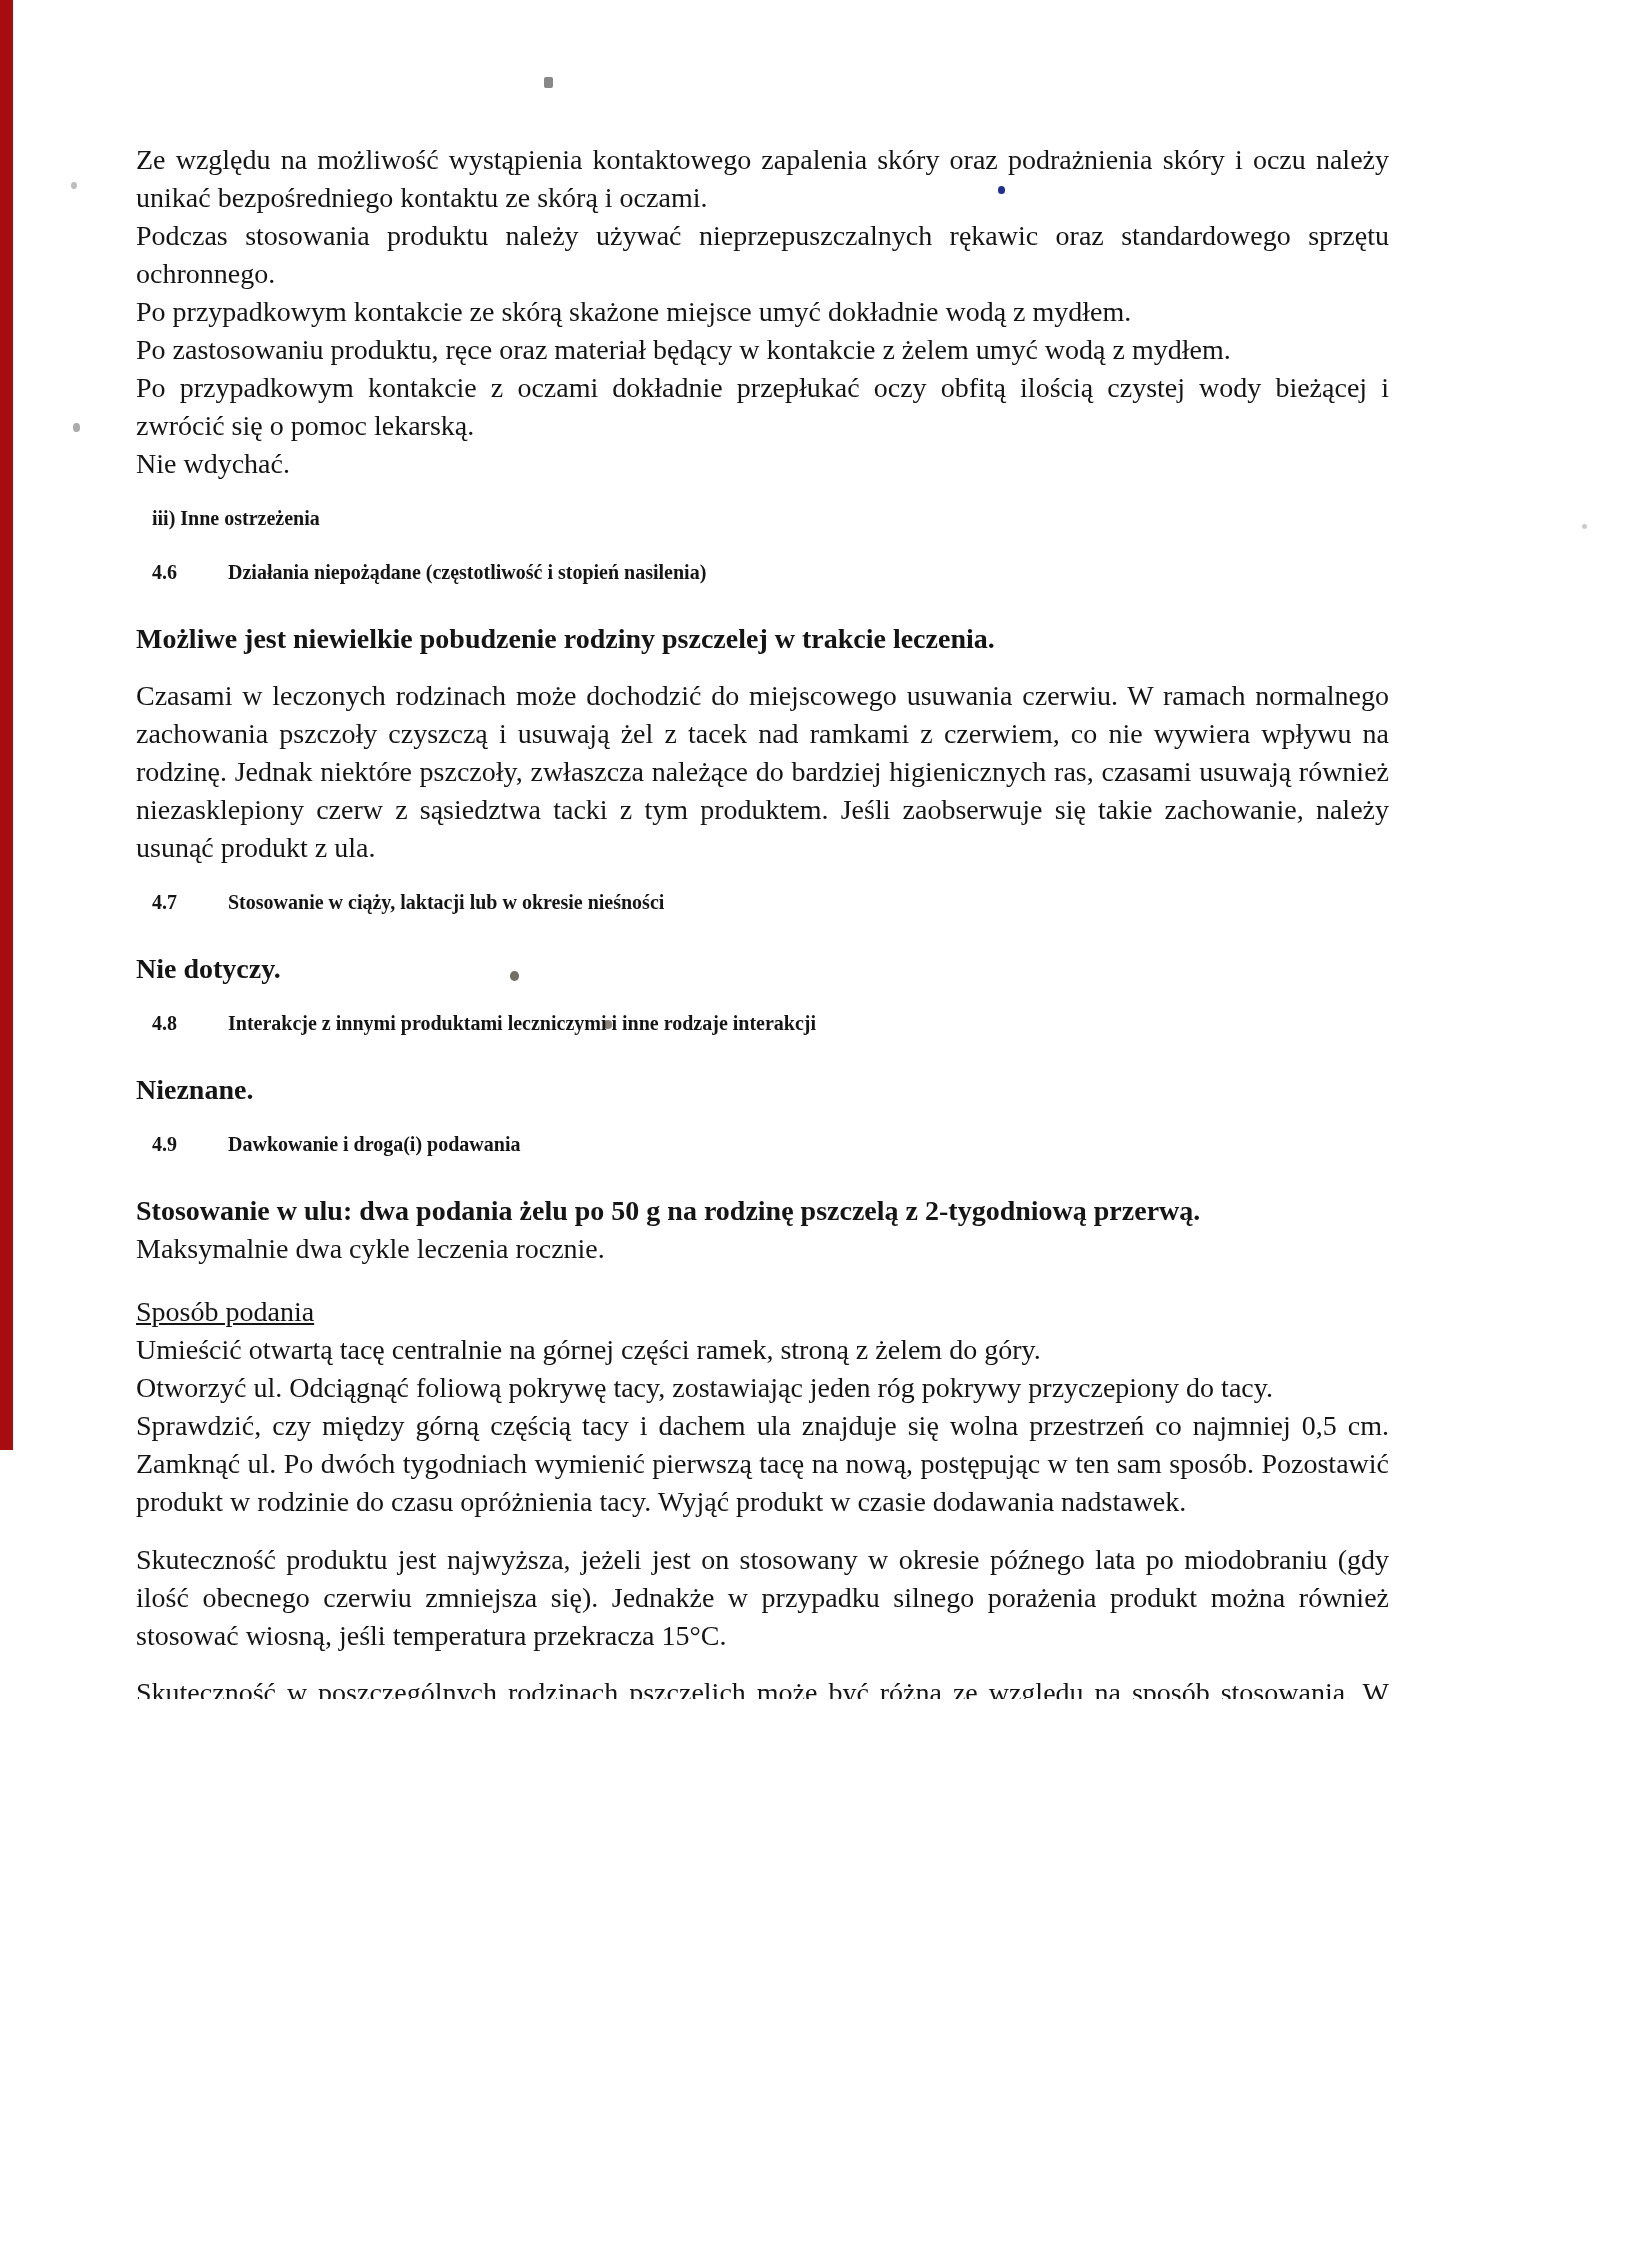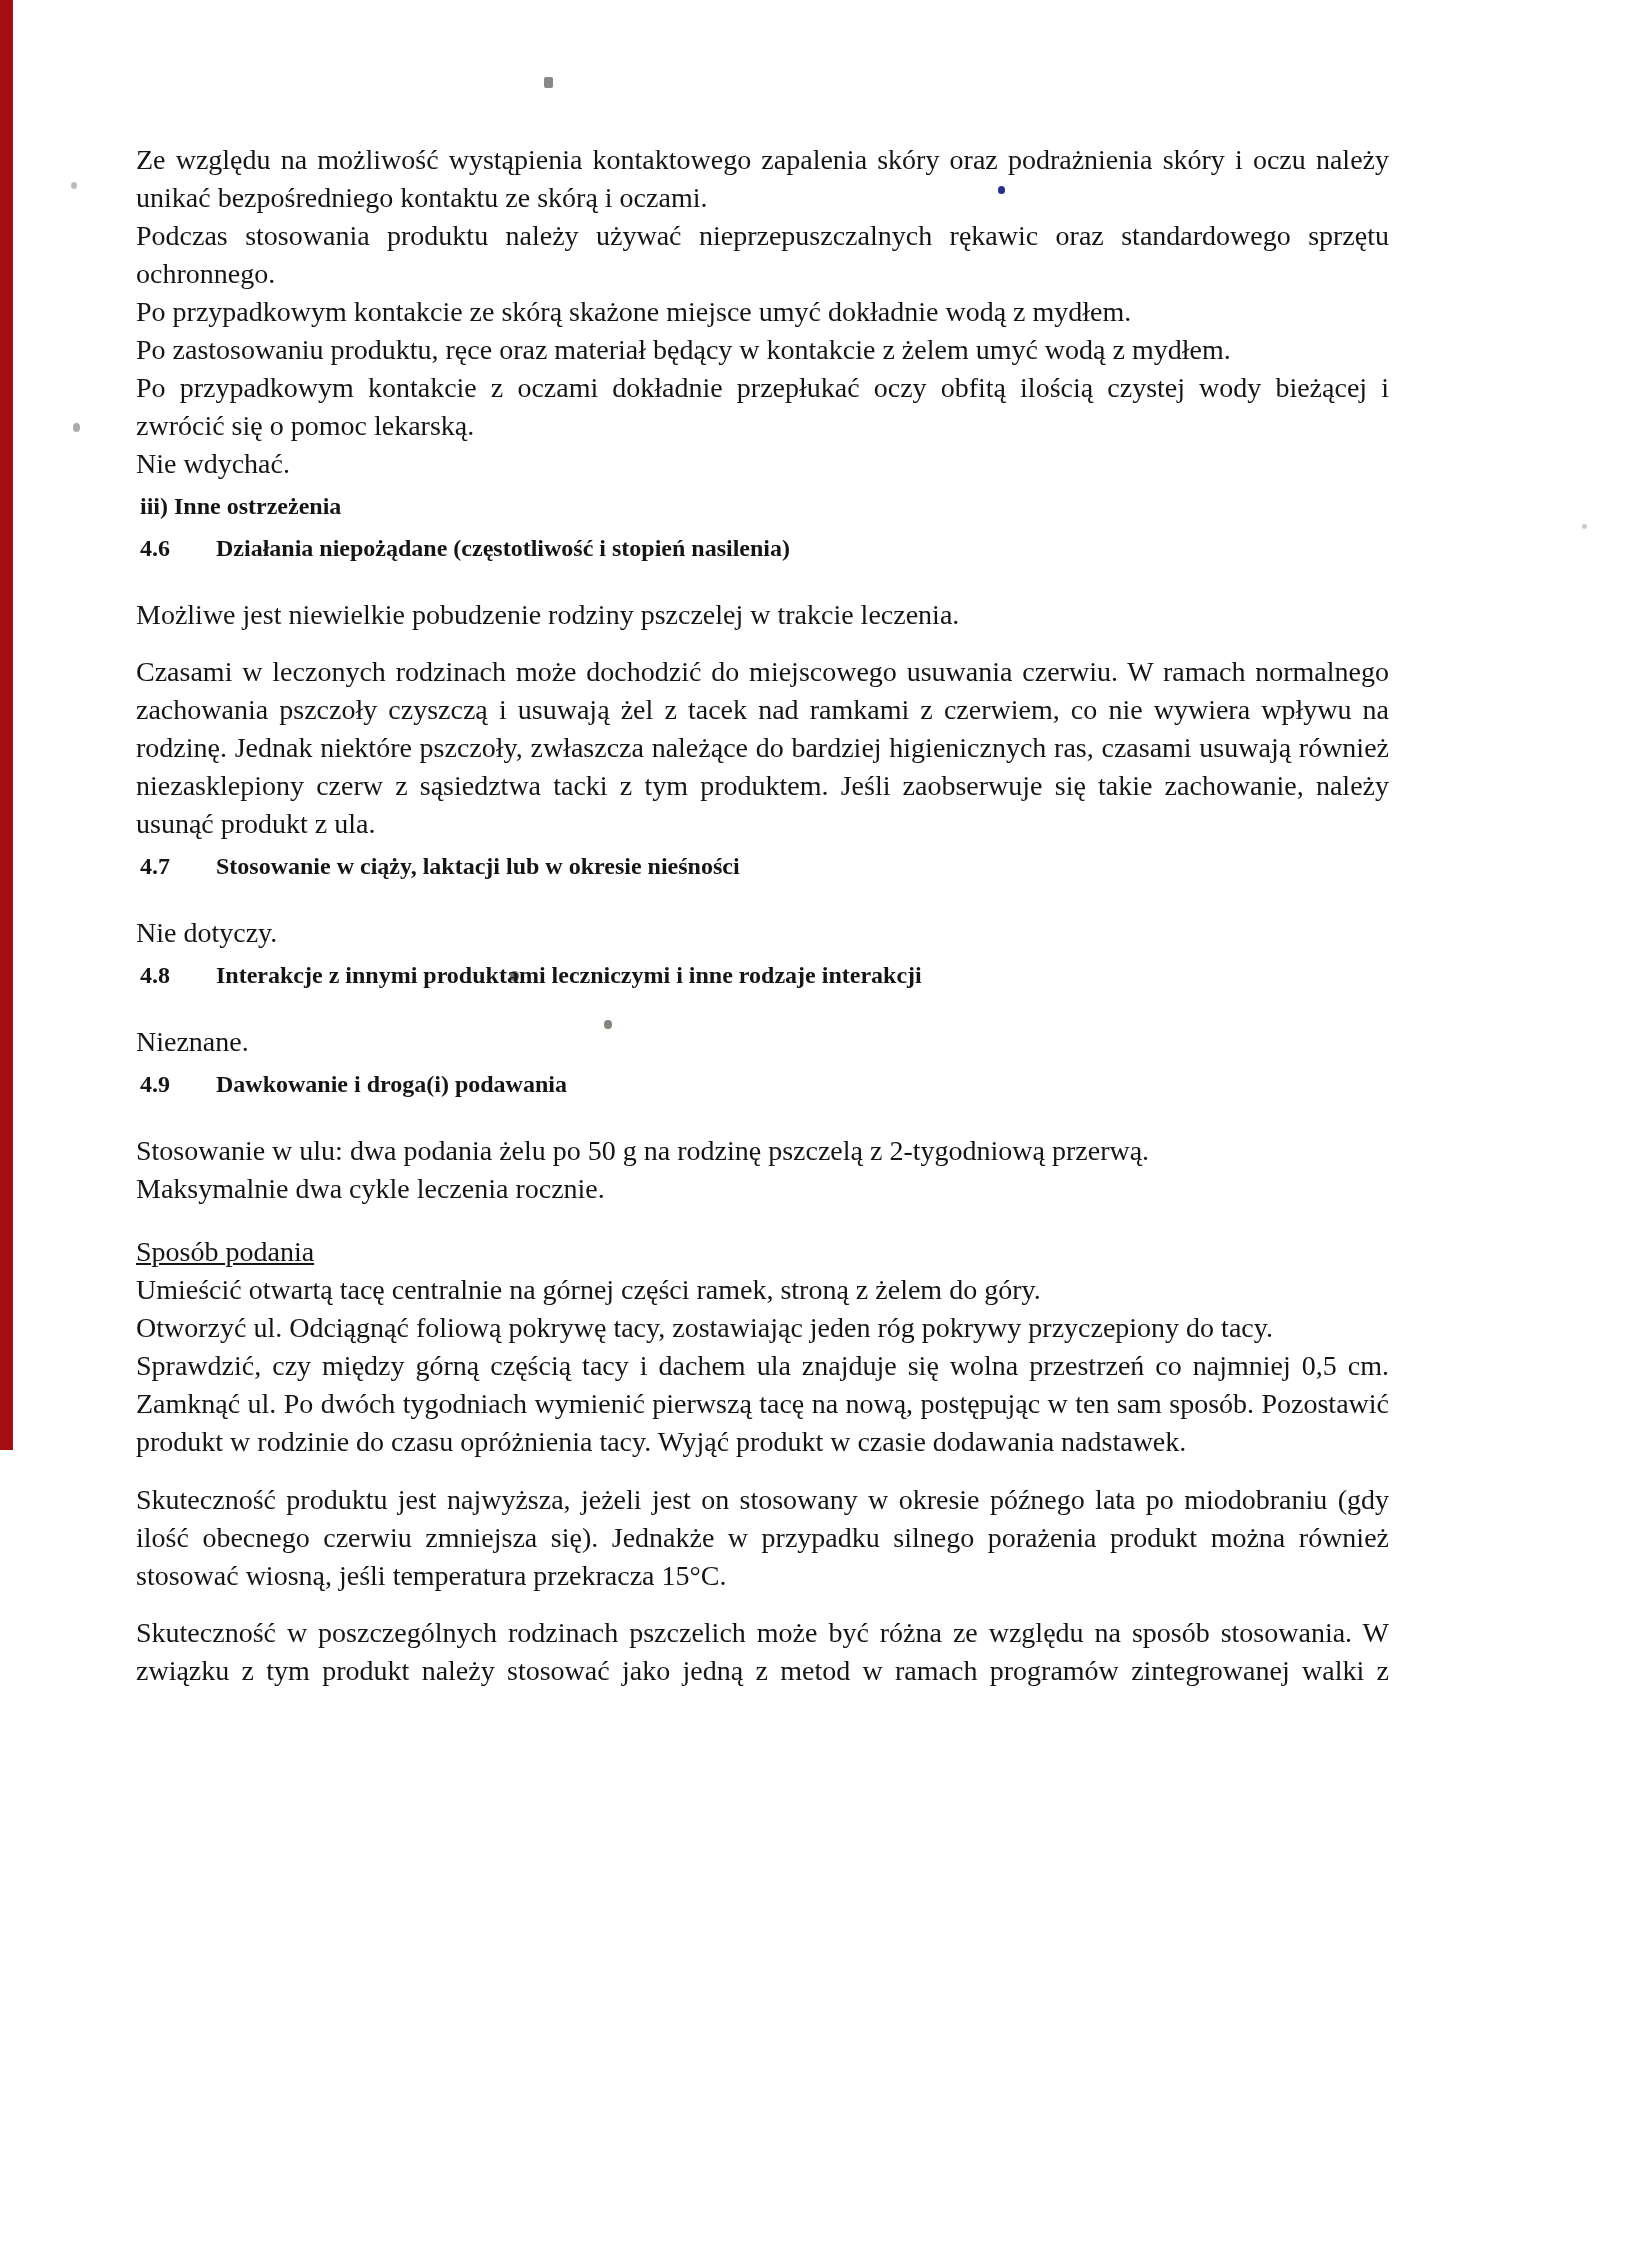--- a/index.html
+++ b/index.html
@@ -21,30 +21,30 @@
   .content {
     position: absolute;
     left: 136px; top: 141px;
     width: 1253px;
     font-size: 28px;
     line-height: 38px;
     text-align: justify;
   }
   .content p { margin: 0; }
   .content h3 {
-    margin: 4px;
-    font-size: 24px;
+    margin: 16px;
+    font-size: 20px;
     line-height: 38px;
     font-weight: bold;
     text-align: left;
   }
   .num { display: inline-block; width: 76px; }
   .mt-hd-big { margin-top: 58px; }
   .mt-hd  { margin-top: 33px; }
-  .mt-p   { margin-top: 29px !important; }
+  .mt-p   { margin-top: 29px !important; font-weight: bold; }
   .mt-gap { margin-top: 19.3px !important; }
   .mt-sub { margin-top: 25px !important; }
   .u { text-decoration: underline; }
   .footer {
     position: absolute;
     left: 136px; top: 2184px;
     width: 1253px;
     text-align: right;
     font-size: 34px;
     color: #1a1a1a;

